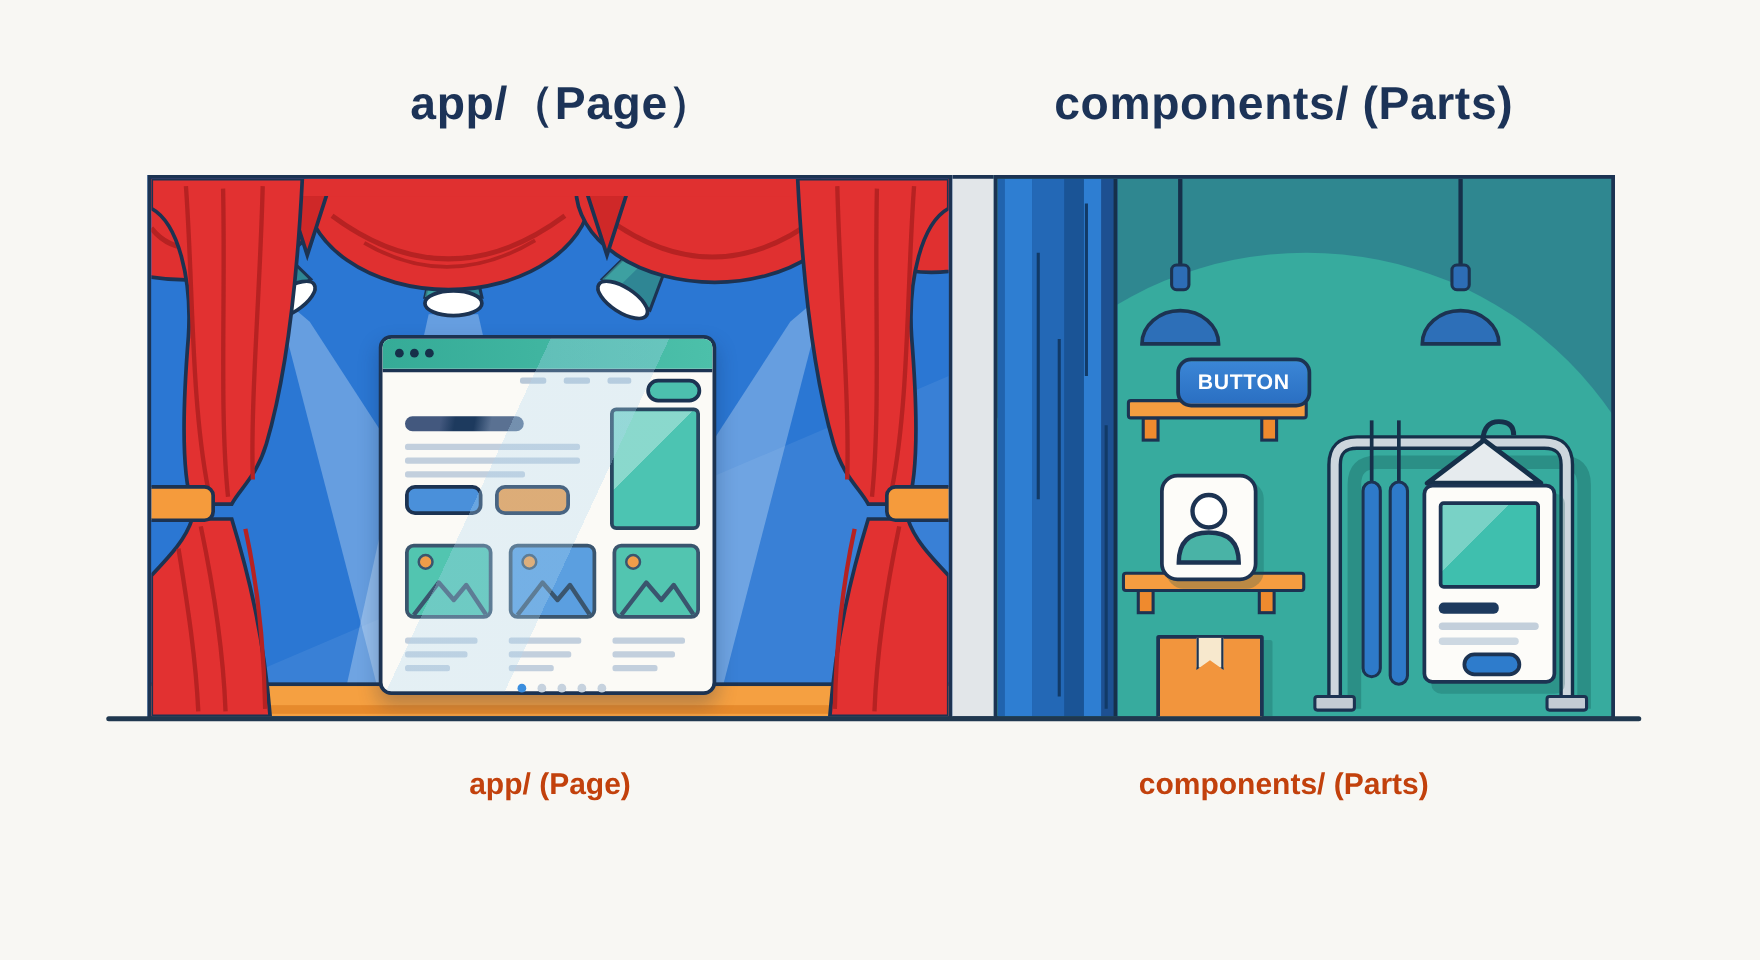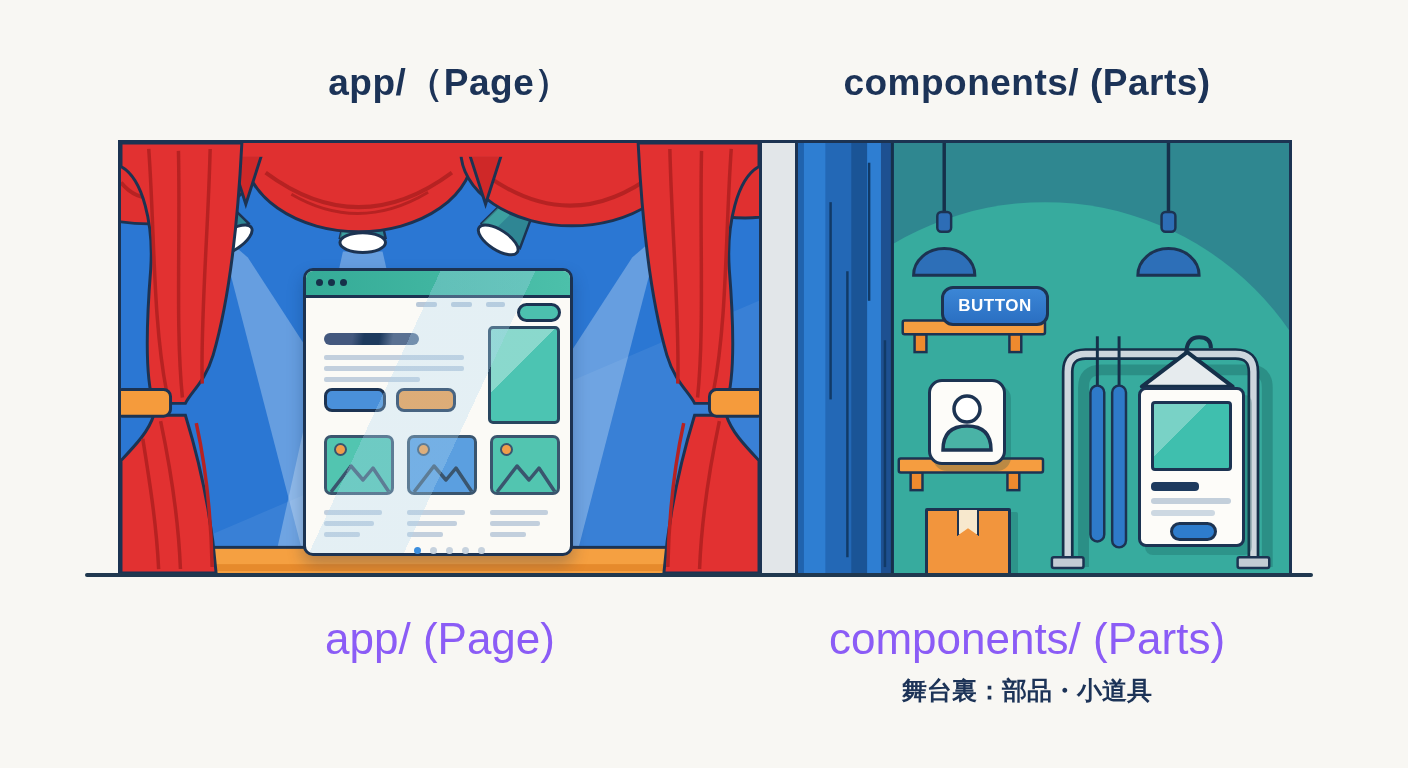--- a/index.html
+++ b/index.html
@@ -8,21 +8,21 @@
     background:#f8f7f3;
     font-family:"Liberation Sans","DejaVu Sans",sans-serif;
     color:#1d3557;
   }
   
   .top-title{position:absolute;top:58px;height:50px;line-height:50px;
     font-size:37px;font-weight:700;text-align:center;color:#1c3357;letter-spacing:.5px;}
   #title-left{left:128px;width:644px;}
   #title-right{left:762px;width:530px;}
   .caption{position:absolute;text-align:center;}
-  .caption .cap-title{font-size:44px;font-weight:400;color:#8b5cf6;}
+  .caption .cap-title{font-size:24px;font-weight:700;color:#c2410c;}
   .caption .cap-sub{font-size:25px;font-weight:700;color:#1c3357;margin-top:10px;}
   #caption-left{left:118px;width:644px;top:614px;}
   #caption-right{left:762px;width:530px;top:614px;}
   
   #art{position:absolute;left:118px;top:140px;width:1174px;height:436px;}
   #stage-panel{position:absolute;left:0;top:0;width:644px;height:436px;
     border:3px solid #1c3352;box-sizing:border-box;overflow:hidden;background:#2b77d3;}
   #gap-strip{position:absolute;left:644px;top:0;width:33px;height:436px;
     background:#e2e6e9;border-top:3px solid #1c3352;border-bottom:3px solid #1c3352;box-sizing:border-box;}
   #backstage-panel{position:absolute;left:677px;top:0;width:497px;height:436px;
@@ -305,14 +305,13 @@
   </div>
 </div>
 
 <div id="ground-line"></div>
 
 <div id="caption-left" class="caption">
   <div class="cap-title">app/ (Page)</div>
 </div>
 <div id="caption-right" class="caption">
   <div class="cap-title">components/ (Parts)</div>
-  <div class="cap-sub">舞台裏：部品・小道具</div>
 </div>
 
 </body></html>

